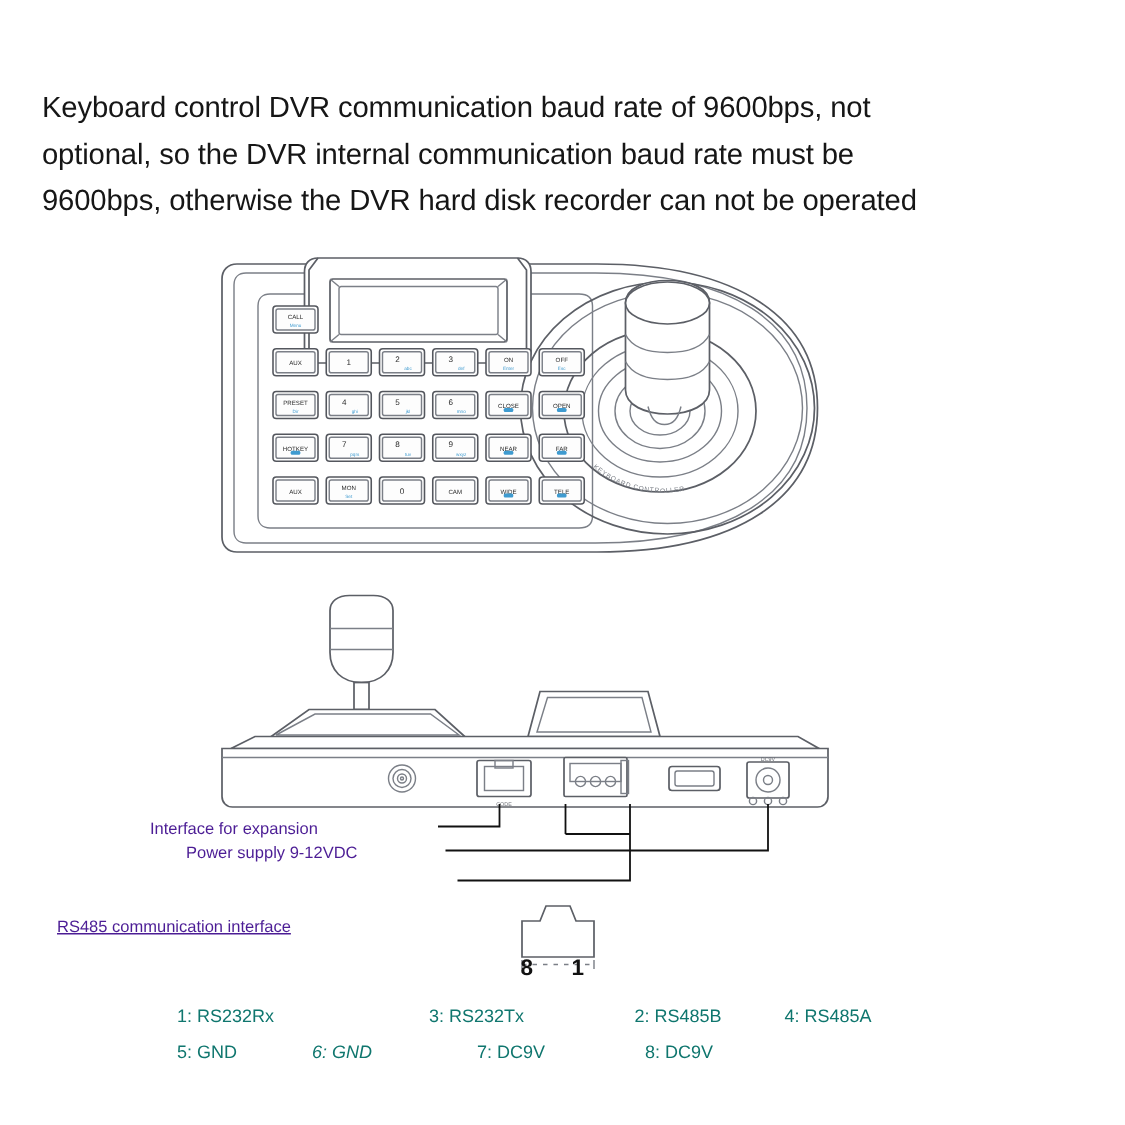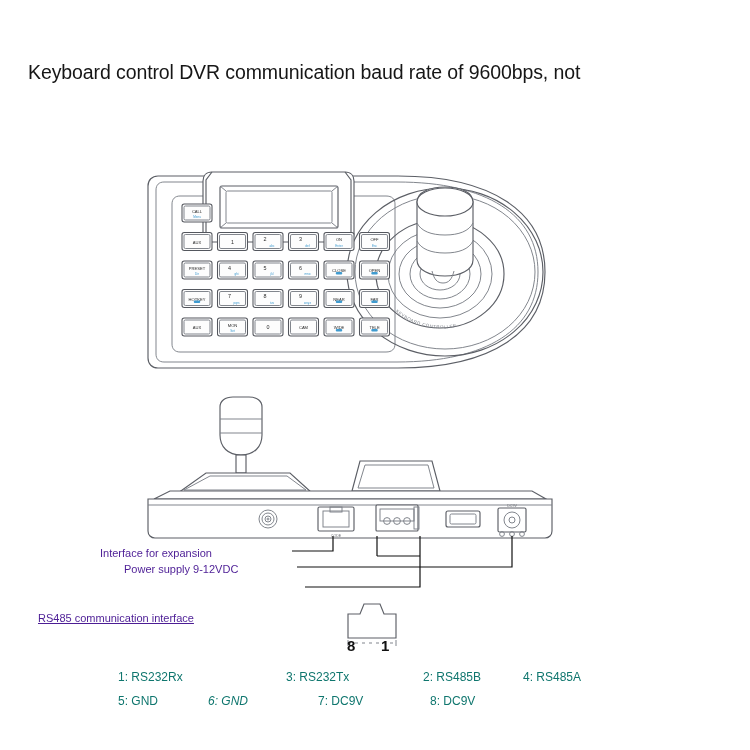--- a/index.html
+++ b/index.html
@@ -68,20 +68,22 @@
   .panlbl{font-family:"Liberation Sans",sans-serif;fill:#6a6d74;font-size:3.6px;text-anchor:middle;}
   .leadln{fill:none;stroke:#111;stroke-width:1.2;}
 </style>
 </head>
 <body>
 
 <div id="page">
 
   <div id="intro">
     <span class="ln">Keyboard control DVR communication baud rate of 9600bps, not</span>
+    <span class="ln">optional, so the DVR internal communication baud rate must be</span>
+    <span class="ln">9600bps, otherwise the DVR hard disk recorder can not be operated</span>
   </div>
 
   <div id="topview">
     <svg viewBox="0 0 420 212" width="420" height="212">
 
       <path class="ol" d="M18 8 H258 C352 8 405 44 405 104 C405 164 352 200 258 200 H18 C12 200 8 196 8 190 V18 C8 12 12 8 18 8 Z"></path>
       <path class="ol2" d="M24 14 H257 C347 14 398 47 398 104 C398 161 347 194 257 194 H24 C19 194 16 191 16 186 V22 C16 17 19 14 24 14 Z"></path>
 
       <path class="ol2" d="M40 28 H246 C252 28 255 31 255 36 V176 C255 181 252 184 246 184 H40 C35 184 32 181 32 176 V36 C32 31 35 28 40 28 Z"></path>
 

